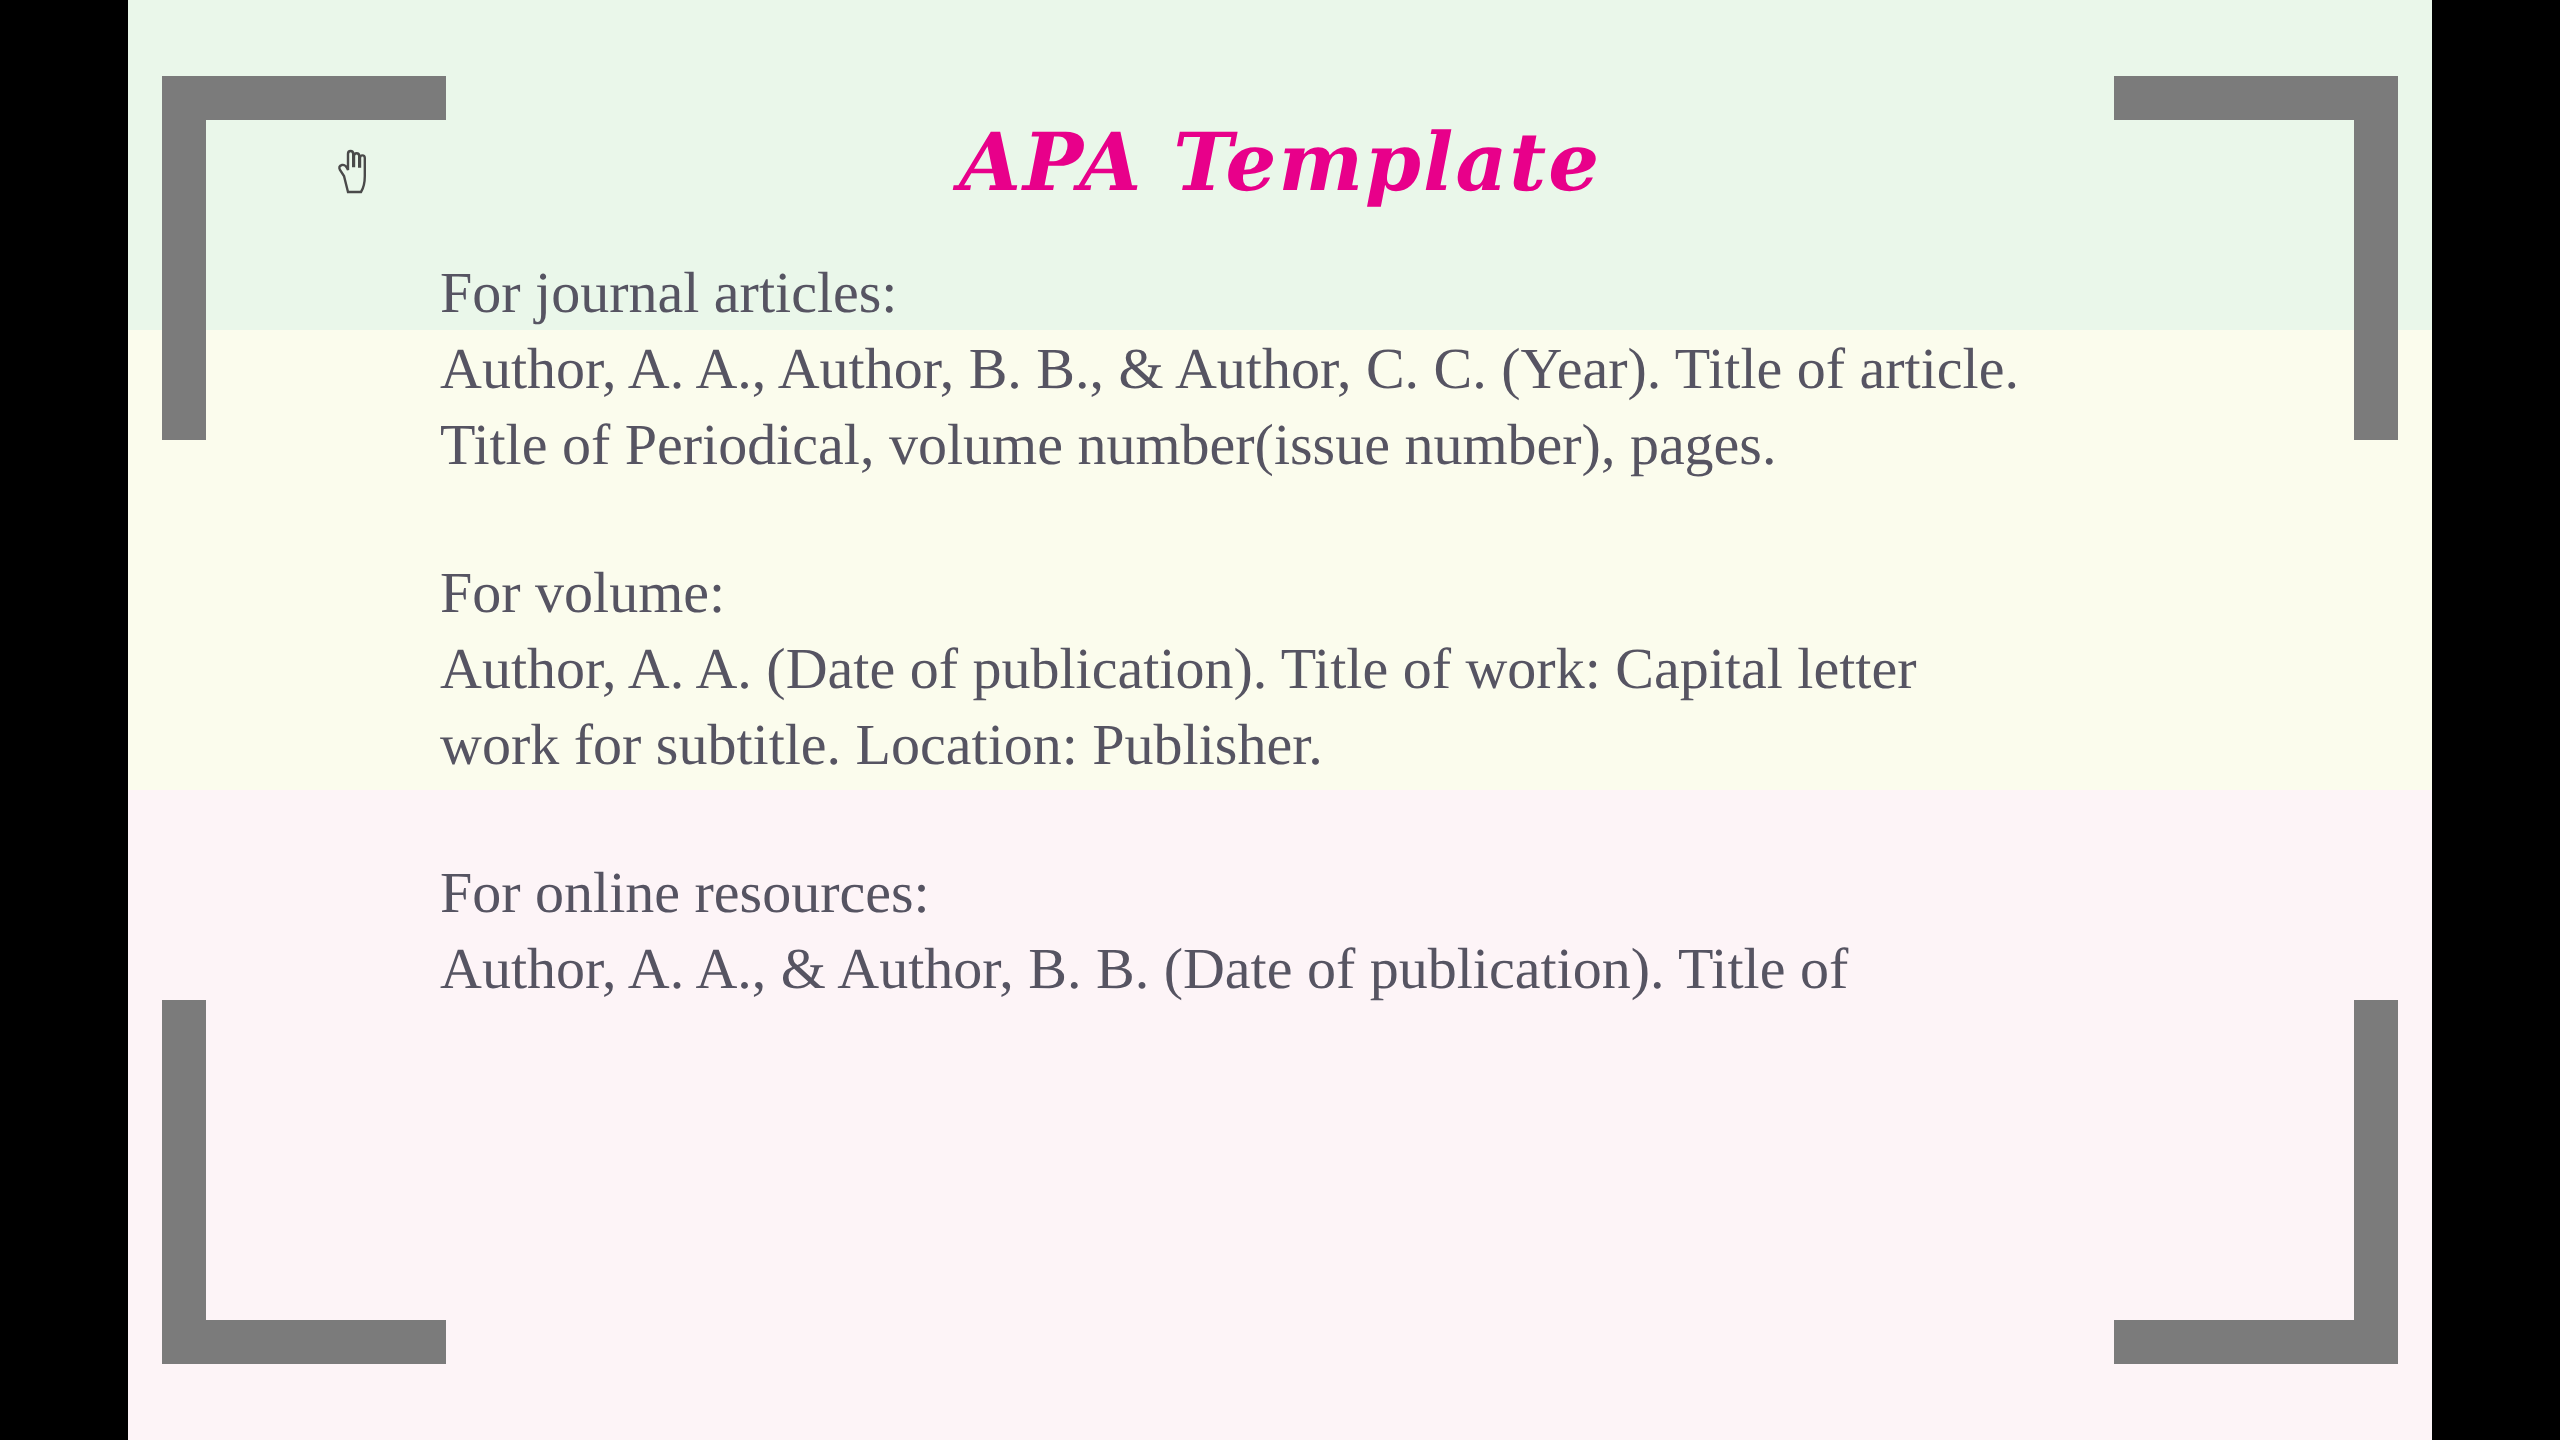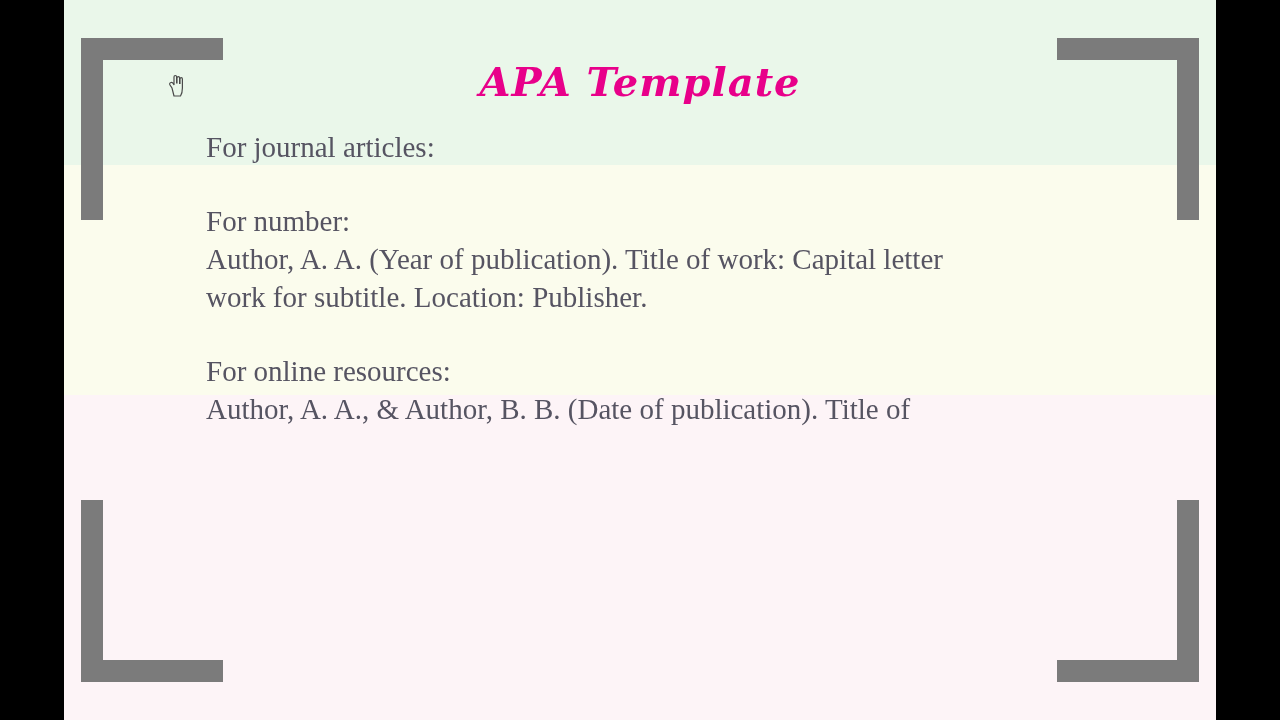--- a/index.html
+++ b/index.html
@@ -73,21 +73,21 @@
     font-family: "DejaVu Serif", serif;
     font-style: italic;
     font-weight: bold;
     font-size: 40px;
     letter-spacing: 1px;
     color: #e8008a;
   }
 
   .content {
     position: absolute;
-    left: 142px;
+    left: 156px;
     top: 128px;
     width: 880px;
     color: #565462;
     font-size: 29px;
     line-height: 38px;
   }
 
   .block { margin-bottom: 36px; }
   .block:last-child { margin-bottom: 11px; }
   .block .line { white-space: nowrap; }
@@ -117,25 +117,27 @@
     <div class="bracket bracket-tr"></div>
     <div class="bracket bracket-bl"></div>
     <div class="bracket bracket-br"></div>
 
     <div class="slide-title">APA Template</div>
 
     <div class="content">
 
       <div class="block">
         <div class="line">For journal articles:</div>
+        <div class="line">Author, A. A., Author, B. B., &amp; Author, C. C. (Year). Title of article.</div>
+        <div class="line">Title of Periodical, volume number(issue number), pages.</div>
       </div>
 
       <div class="block">
-        <div class="line">For number:</div>
-        <div class="line">Author, A. A. (Year of publication). Title of work: Capital letter</div>
+        <div class="line">For volume:</div>
+        <div class="line">Author, A. A. (Date of publication). Title of work: Capital letter</div>
         <div class="line">work for subtitle. Location: Publisher.</div>
       </div>
 
       <div class="block">
         <div class="line">For online resources:</div>
         <div class="line">Author, A. A., &amp; Author, B. B. (Date of publication). Title of</div>
       </div>
 
     </div>
 

